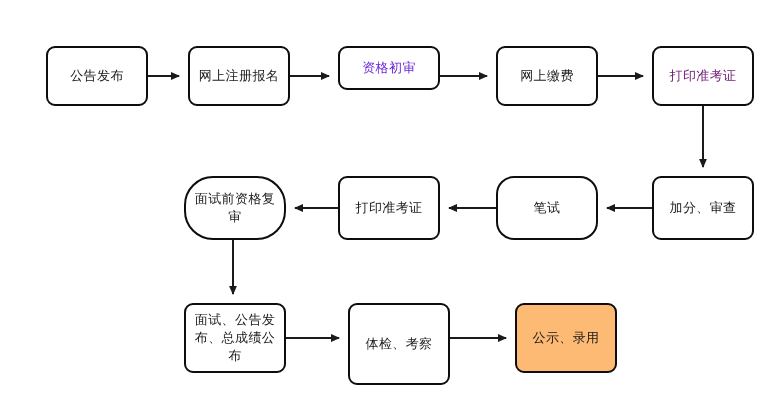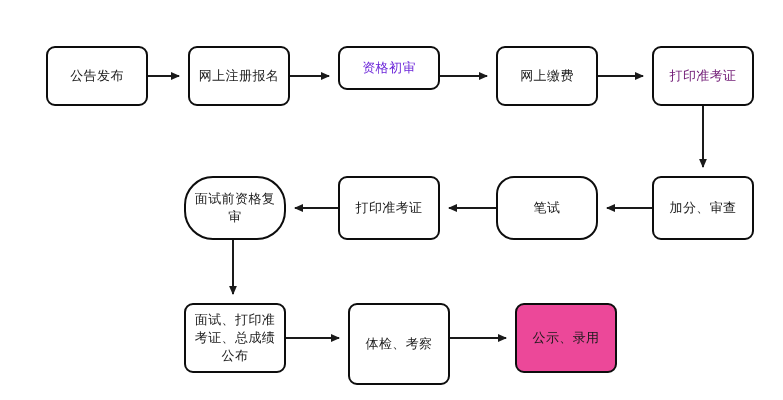--- a/index.html
+++ b/index.html
@@ -92,23 +92,23 @@
       <div class="node" style="left: 496px; top: 176px; width: 102px; height: 64px; background: rgb(255, 255, 255); border-color: rgb(13, 13, 13); color: rgb(26, 26, 26); border-radius: 18px;">
         <span class="lbl">笔试</span>
       </div>
       <div class="node" style="left: 338px; top: 176px; width: 102px; height: 64px; background: rgb(255, 255, 255); border-color: rgb(13, 13, 13); color: rgb(26, 26, 26);">
         <span class="lbl">打印准考证</span>
       </div>
       <div class="node" style="left: 184px; top: 176px; width: 102px; height: 64px; background: rgb(255, 255, 255); border-color: rgb(13, 13, 13); color: rgb(26, 26, 26); border-radius: 29px;">
         <span class="lbl">面试前资格复审</span>
       </div>
       <div class="node" style="left: 184px; top: 303px; width: 102px; height: 70px; background: rgb(255, 255, 255); border-color: rgb(13, 13, 13); color: rgb(26, 26, 26);">
-        <span class="lbl">面试、打印准考证、总成绩公布</span>
+        <span class="lbl">面试、公告发布、总成绩公布</span>
       </div>
       <div class="node" style="left: 348px; top: 303px; width: 102px; height: 82px; background: rgb(255, 255, 255); border-color: rgb(13, 13, 13); color: rgb(26, 26, 26);">
         <span class="lbl">体检、考察</span>
       </div>
-      <div class="node" style="left: 515px; top: 303px; width: 102px; height: 70px; background: #ec4899; border-color: rgb(13, 13, 13); color: rgb(26, 26, 26);">
+      <div class="node" style="left: 515px; top: 303px; width: 102px; height: 70px; background: #fdba74; border-color: rgb(13, 13, 13); color: rgb(26, 26, 26);">
         <span class="lbl">公示、录用</span>
       </div>
     </div>
 
 </div>
 
 </body></html>

